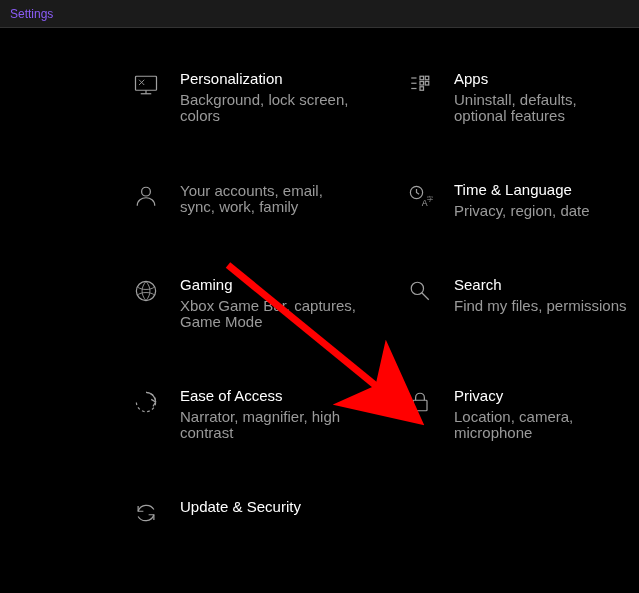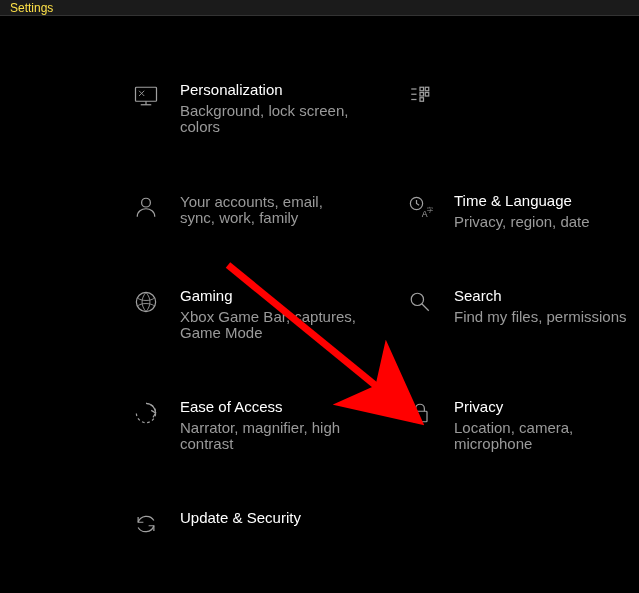--- a/index.html
+++ b/index.html
@@ -4,32 +4,32 @@
 <style>
   * { box-sizing: border-box; margin: 0; padding: 0; }
   html, body { width: 639px; height: 593px; overflow: hidden; }
   body {
     background: #000;
     font-family: "Segoe UI", Arial, sans-serif;
     color: #fff;
     position: relative;
   }
   .titlebar {
-    height: 16px;
+    height: 28px;
     background: #1b1b1b;
     display: flex;
     align-items: center;
     padding-left: 10px;
     font-size: 12px;
-    color: #fde047;
+    color: #8b5cf6;
     border-bottom: 1px solid #333;
   }
   .grid {
     position: absolute;
-    top: 80px;
+    top: 69px;
     left: 128px;
     width: 500px;
     display: grid;
     grid-template-columns: 260px 230px;
     column-gap: 14px;
     row-gap: 56px;
   }
   .tile {
     display: flex;
     align-items: flex-start;
@@ -96,20 +96,24 @@
         <line x1="6" y1="8" x2="12" y2="8"></line>
           <line x1="6" y1="14" x2="12" y2="14"></line>
           <line x1="6" y1="20" x2="12" y2="20"></line>
         <rect x="16" y="6" width="4" height="4"></rect>
           <rect x="22" y="6" width="4" height="4"></rect>
         <rect x="16" y="12" width="4" height="4"></rect>
           <rect x="22" y="12" width="4" height="4"></rect>
         <rect x="16" y="18" width="4" height="4"></rect>
       </svg>
     </div>
+    <div class="text-wrap">
+      <div class="tile-title">Apps</div>
+      <div class="tile-sub">Uninstall, defaults, optional features</div>
+    </div>
   </div>
 
   <div class="tile">
     <div class="icon-wrap">
       <svg viewBox="0 0 32 32">
           <circle cx="16" cy="11" r="5"></circle>
           <path d="M6 27c0-6 5-9 10-9s10 3 10 9"></path>
         </svg>
     </div>
     <div class="text-wrap">

